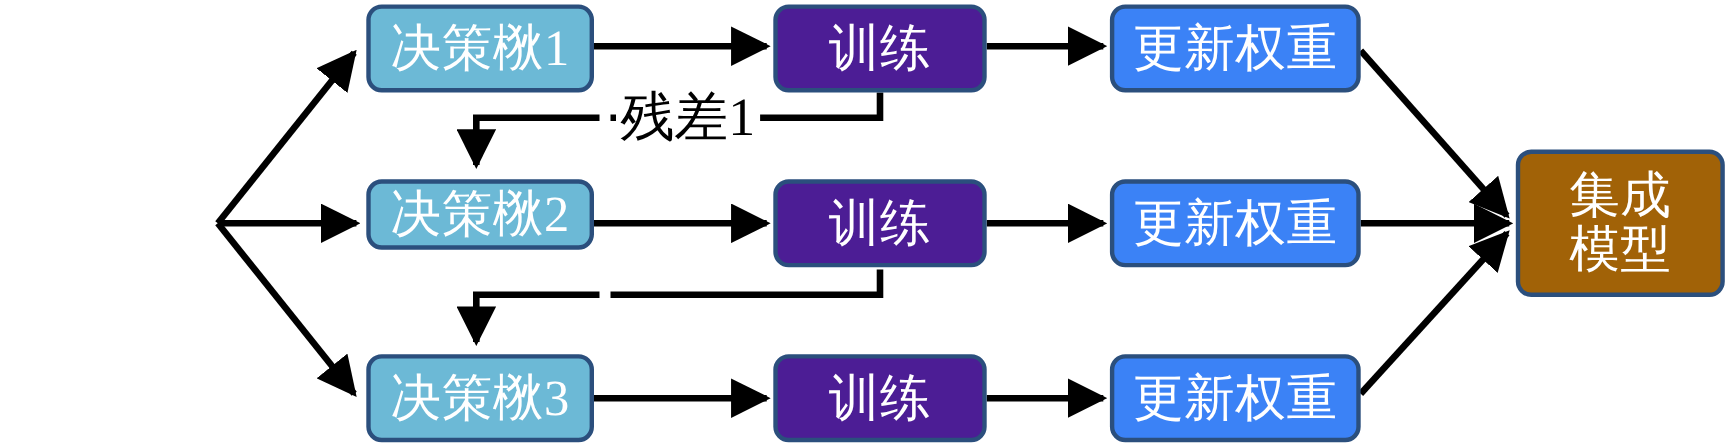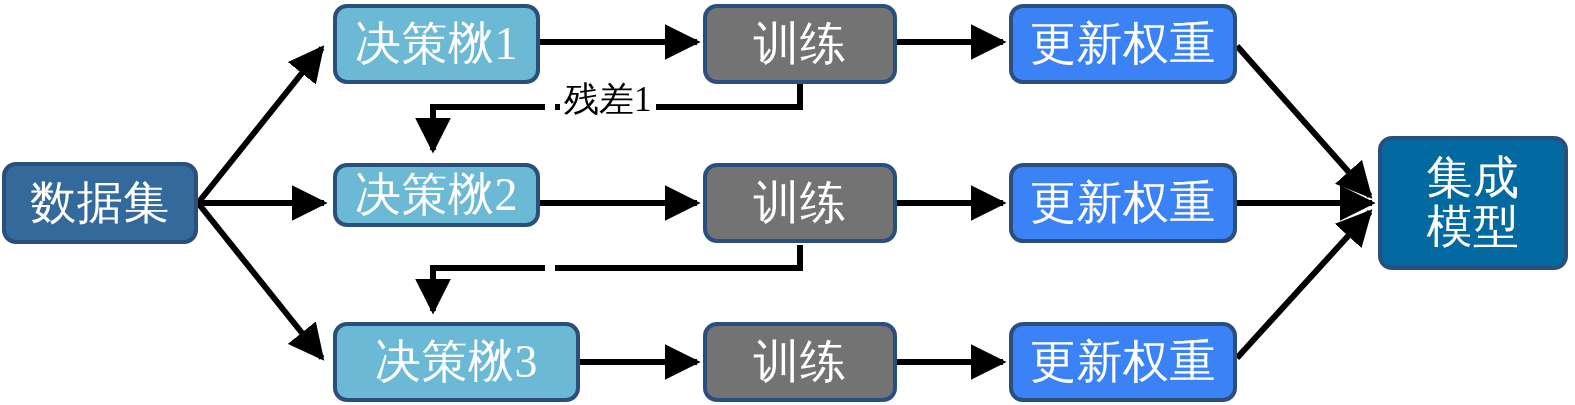--- a/index.html
+++ b/index.html
@@ -41,36 +41,36 @@
   }
   .node-dataset {
     background: #34699c;
     font-size: 46px;
   }
   .node-tree {
     background: #6cb9d6;
     font-size: 46px;
   }
   .node-train {
-    background: #737373;
+    background: #4c1d95;
     font-size: 46px;
   }
   .node-weight {
     background: #3b82f6;
     font-size: 46px;
   }
   .node-ensemble {
-    background: #0369a1;
+    background: #a16207;
     font-size: 46px;
   }
   .edge-label {
     position: absolute;
     z-index: 4;
     color: #000000;
-    font-size: 35px;
+    font-size: 49px;
     font-family: "Liberation Serif", "DejaVu Serif", serif;
     background: #ffffff;
     padding: 0 4px;
     white-space: nowrap;
     line-height: 1;
   }
 </style>
 </head>
 <body>
 
@@ -127,31 +127,28 @@
       <line x1="1237" y1="46" x2="1370" y2="196" stroke="#000000" stroke-width="6" marker-end="url(#arrow)"></line>
     </g>
     <g>
       <line x1="1237" y1="203" x2="1372" y2="203" stroke="#000000" stroke-width="6" marker-end="url(#arrow)"></line>
     </g>
     <g>
       <line x1="1237" y1="358" x2="1370" y2="212" stroke="#000000" stroke-width="6" marker-end="url(#arrow)"></line>
     </g>
   </svg>
 
-  <div class="node node-dataset" style="left:2px; top:162px; width:196px; height:82px;">
-    <span>数据集</span>
-  </div>
 
   <div class="node node-tree" style="left:333px; top:4px; width:207px; height:80px;">
     <span>决策梑1</span>
   </div>
   <div class="node node-tree" style="left:333px; top:163px; width:207px; height:64px;">
     <span>决策梑2</span>
   </div>
-  <div class="node node-tree" style="left:333px; top:322px; width:247px; height:80px;">
+  <div class="node node-tree" style="left:333px; top:322px; width:207px; height:80px;">
     <span>决策梑3</span>
   </div>
 
   <div class="node node-train" style="left:703px; top:4px; width:194px; height:80px;">
     <span>训练</span>
   </div>
   <div class="node node-train" style="left:703px; top:163px; width:194px; height:80px;">
     <span>训练</span>
   </div>
   <div class="node node-train" style="left:703px; top:322px; width:194px; height:80px;">

